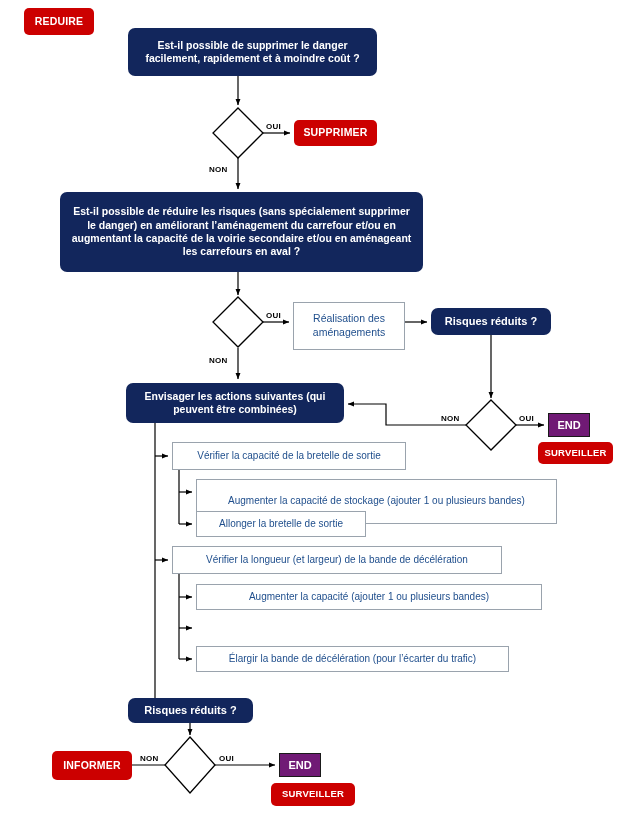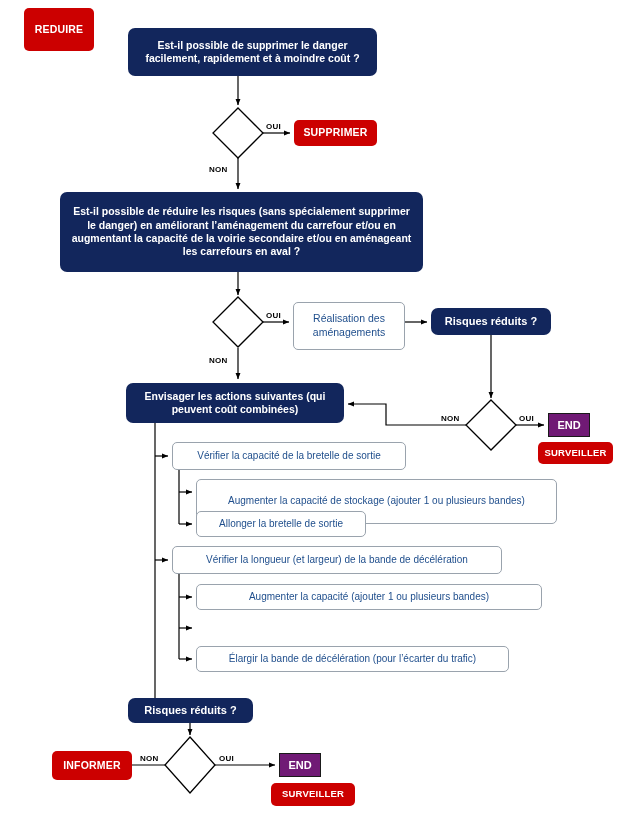--- a/index.html
+++ b/index.html
@@ -55,21 +55,21 @@
     background: #701a75;
     color: #ffffff;
     border: 1.4px solid #1a1a1a;
     font-size: 11px;
     font-weight: bold;
   }
   .white {
     background: #ffffff;
     color: #1f4e8c;
     border: 1px solid #9aa3ad;
-    border-radius: 5px;
+    border-radius: 0;
     font-size: 10px;
     padding: 1px 7px;
   }
   .white.wrap { line-height: 1.3; }
   .lbl {
     position: absolute;
     font-size: 8px;
     font-weight: bold;
     color: #000000;
     letter-spacing: .2px;
@@ -139,37 +139,37 @@
 
   <span class="lbl" style="left:266px; top:122px;">OUI</span>
   <span class="lbl" style="left:209px; top:165px;">NON</span>
   <span class="lbl" style="left:266px; top:311px;">OUI</span>
   <span class="lbl" style="left:209px; top:356px;">NON</span>
   <span class="lbl" style="left:519px; top:414px;">OUI</span>
   <span class="lbl" style="left:441px; top:414px;">NON</span>
   <span class="lbl" style="left:219px; top:754px;">OUI</span>
   <span class="lbl" style="left:140px; top:754px;">NON</span>
 
-  <div class="node red" style="left:24px; top:8px; width:70px; height:43px;">REDUIRE</div>
+  <div class="node red" style="left:24px; top:8px; width:70px; height:27px;">REDUIRE</div>
 
   <div class="node navy" style="left:128px; top:28px; width:249px; height:48px;">Est-il possible de supprimer le danger facilement, rapidement et à moindre coût ?</div>
 
   <div class="node red" style="left:294px; top:120px; width:83px; height:26px;">SUPPRIMER</div>
 
   <div class="node navy" style="left:60px; top:192px; width:363px; height:80px;">Est-il possible de réduire les risques (sans spécialement supprimer le danger) en améliorant l’aménagement du carrefour et/ou en augmentant la capacité de la voirie secondaire et/ou en aménageant les carrefours en aval ?</div>
 
   <div class="node white wrap" style="left:293px; top:302px; width:112px; height:48px; font-size:10.5px;">Réalisation des aménagements</div>
 
   <div class="node navy small" style="left:431px; top:308px; width:120px; height:27px;">Risques réduits ?</div>
 
   <div class="node green" style="left:548px; top:413px; width:42px; height:24px;">END</div>
 
   <div class="node red" style="left:538px; top:442px; width:75px; height:22px; font-size:9.5px;">SURVEILLER</div>
 
-  <div class="node navy" style="left:126px; top:383px; width:218px; height:40px;">Envisager les actions suivantes (qui peuvent coût combinées)</div>
+  <div class="node navy" style="left:126px; top:383px; width:218px; height:40px;">Envisager les actions suivantes (qui peuvent être combinées)</div>
 
   <div class="node white" style="left:172px; top:442px; width:234px; height:28px;">Vérifier la capacité de la bretelle de sortie</div>
 
   <div class="node white" style="left:196px; top:479px; width:361px; height:45px;">Augmenter la capacité de stockage (ajouter 1 ou plusieurs bandes)</div>
 
   <div class="node white" style="left:196px; top:511px; width:170px; height:26px;">Allonger la bretelle de sortie</div>
 
   <div class="node white" style="left:172px; top:546px; width:330px; height:28px;">Vérifier la longueur (et largeur) de la bande de décélération</div>
 
   <div class="node white" style="left:196px; top:584px; width:346px; height:26px;">Augmenter la capacité (ajouter 1 ou plusieurs bandes)</div>

